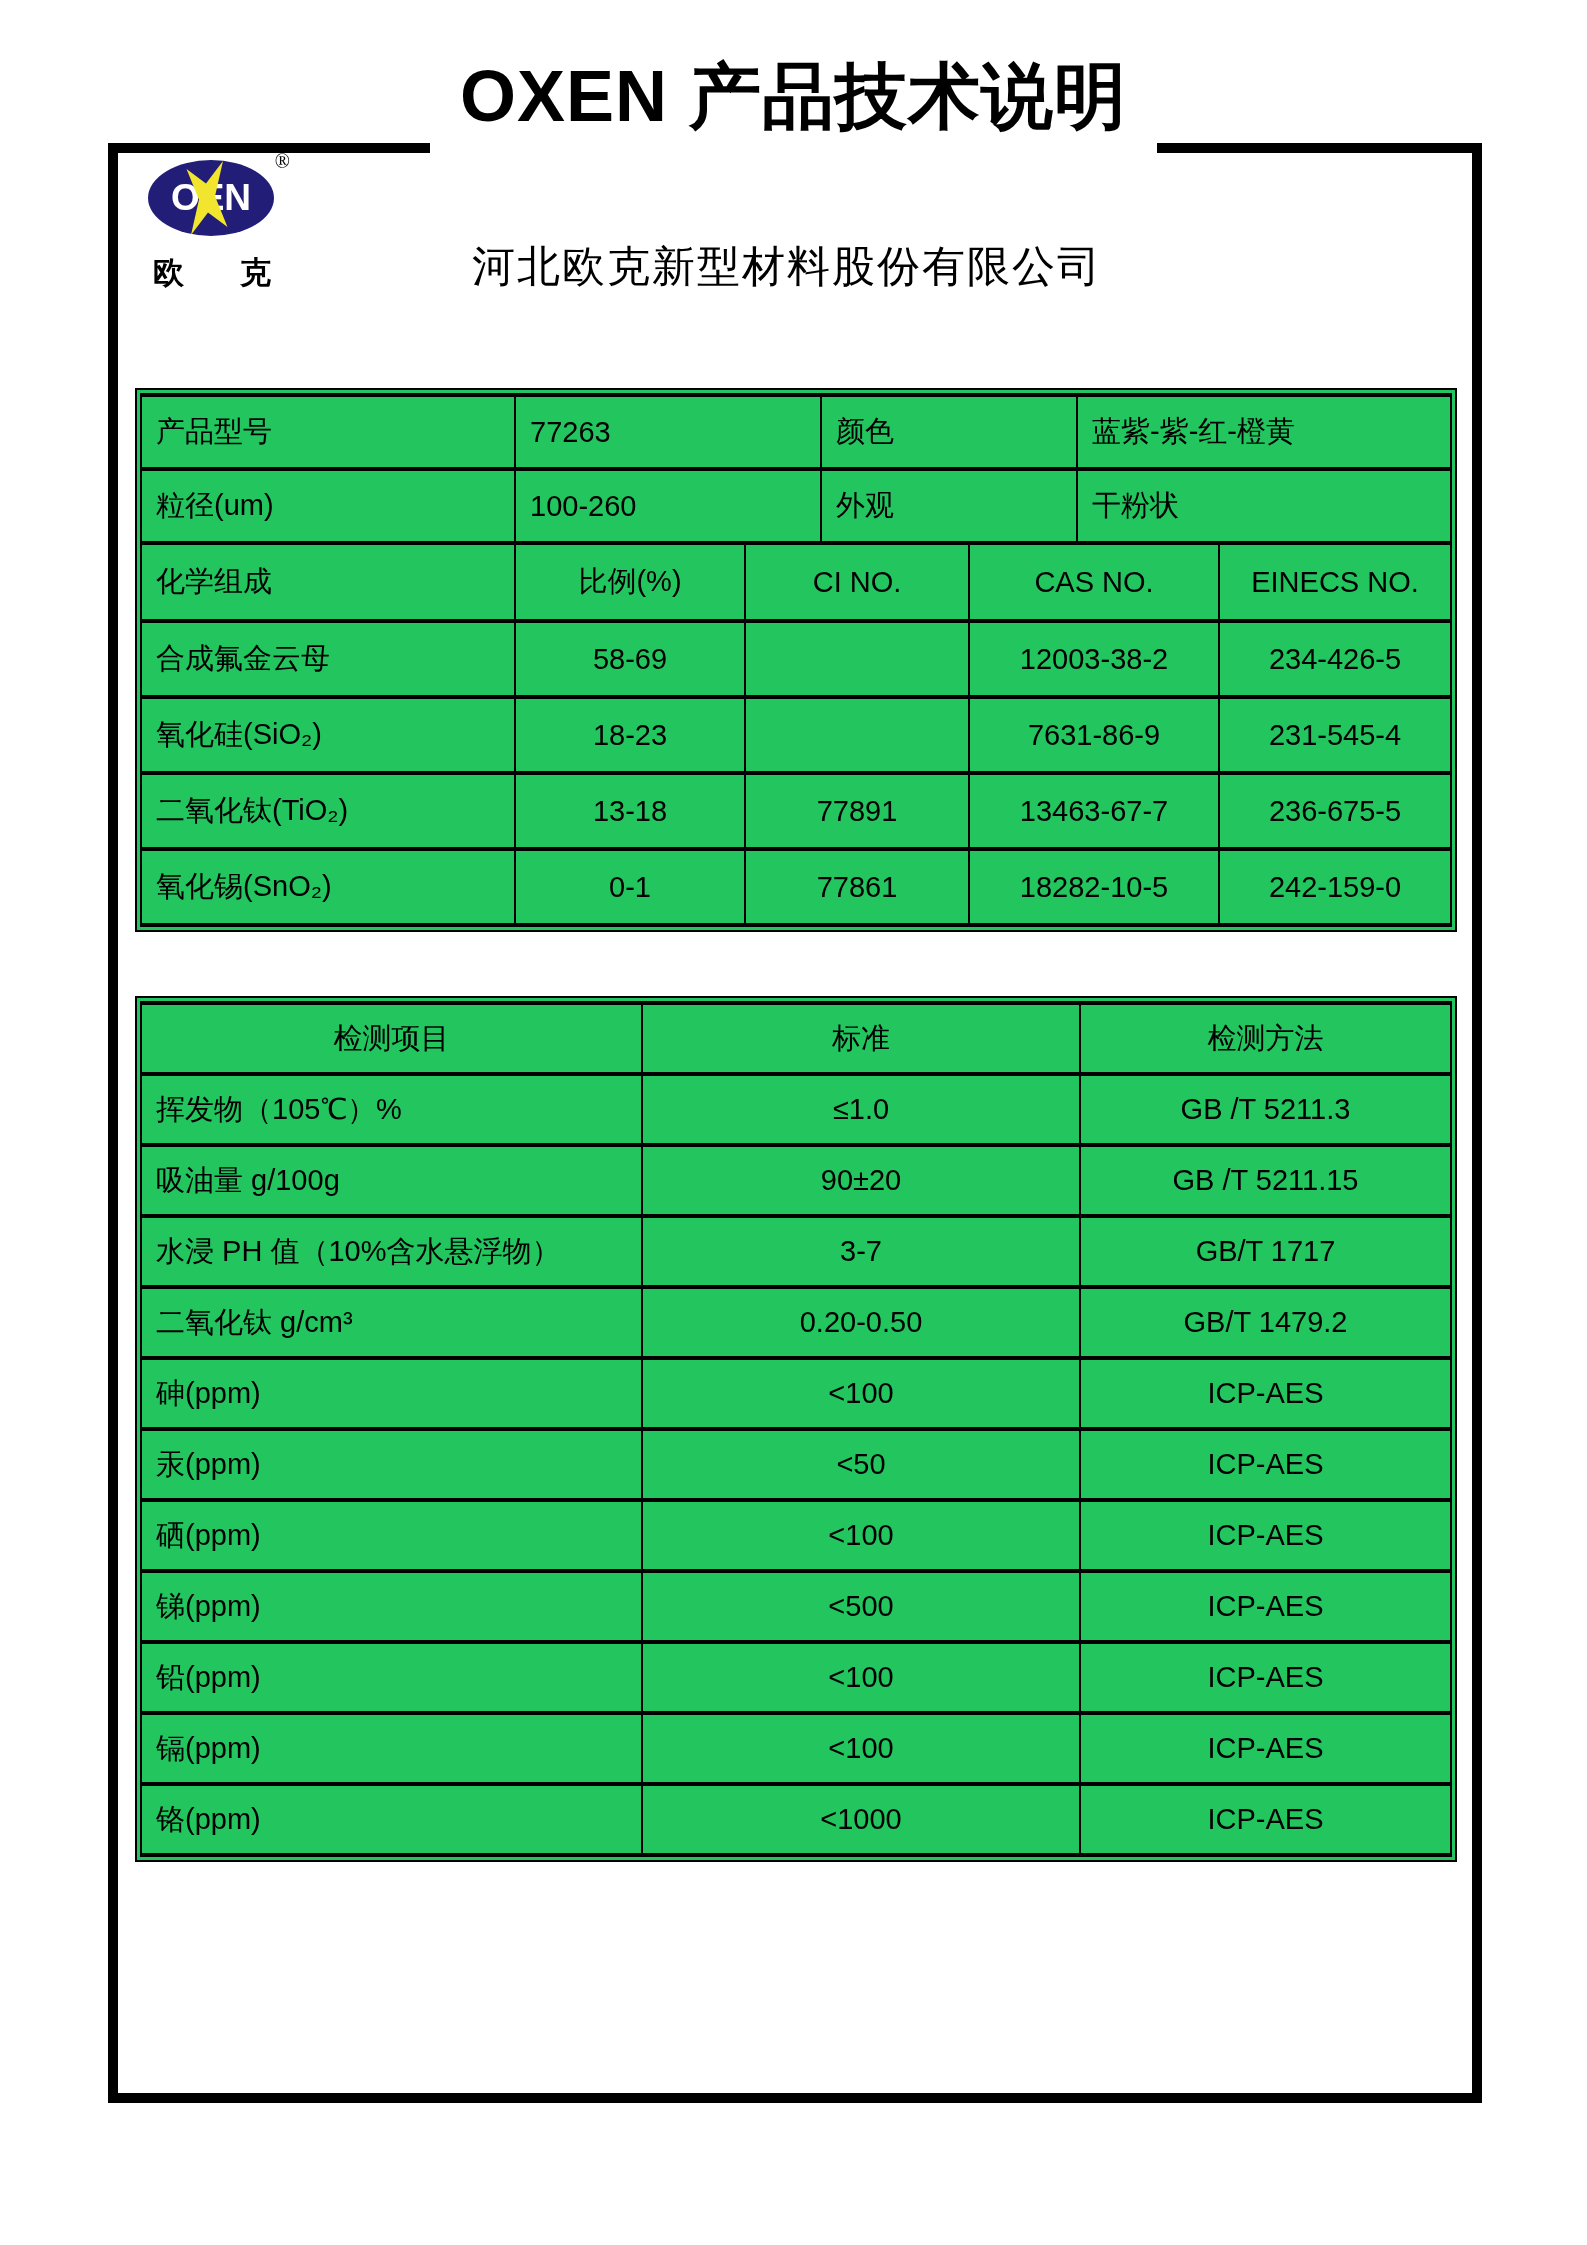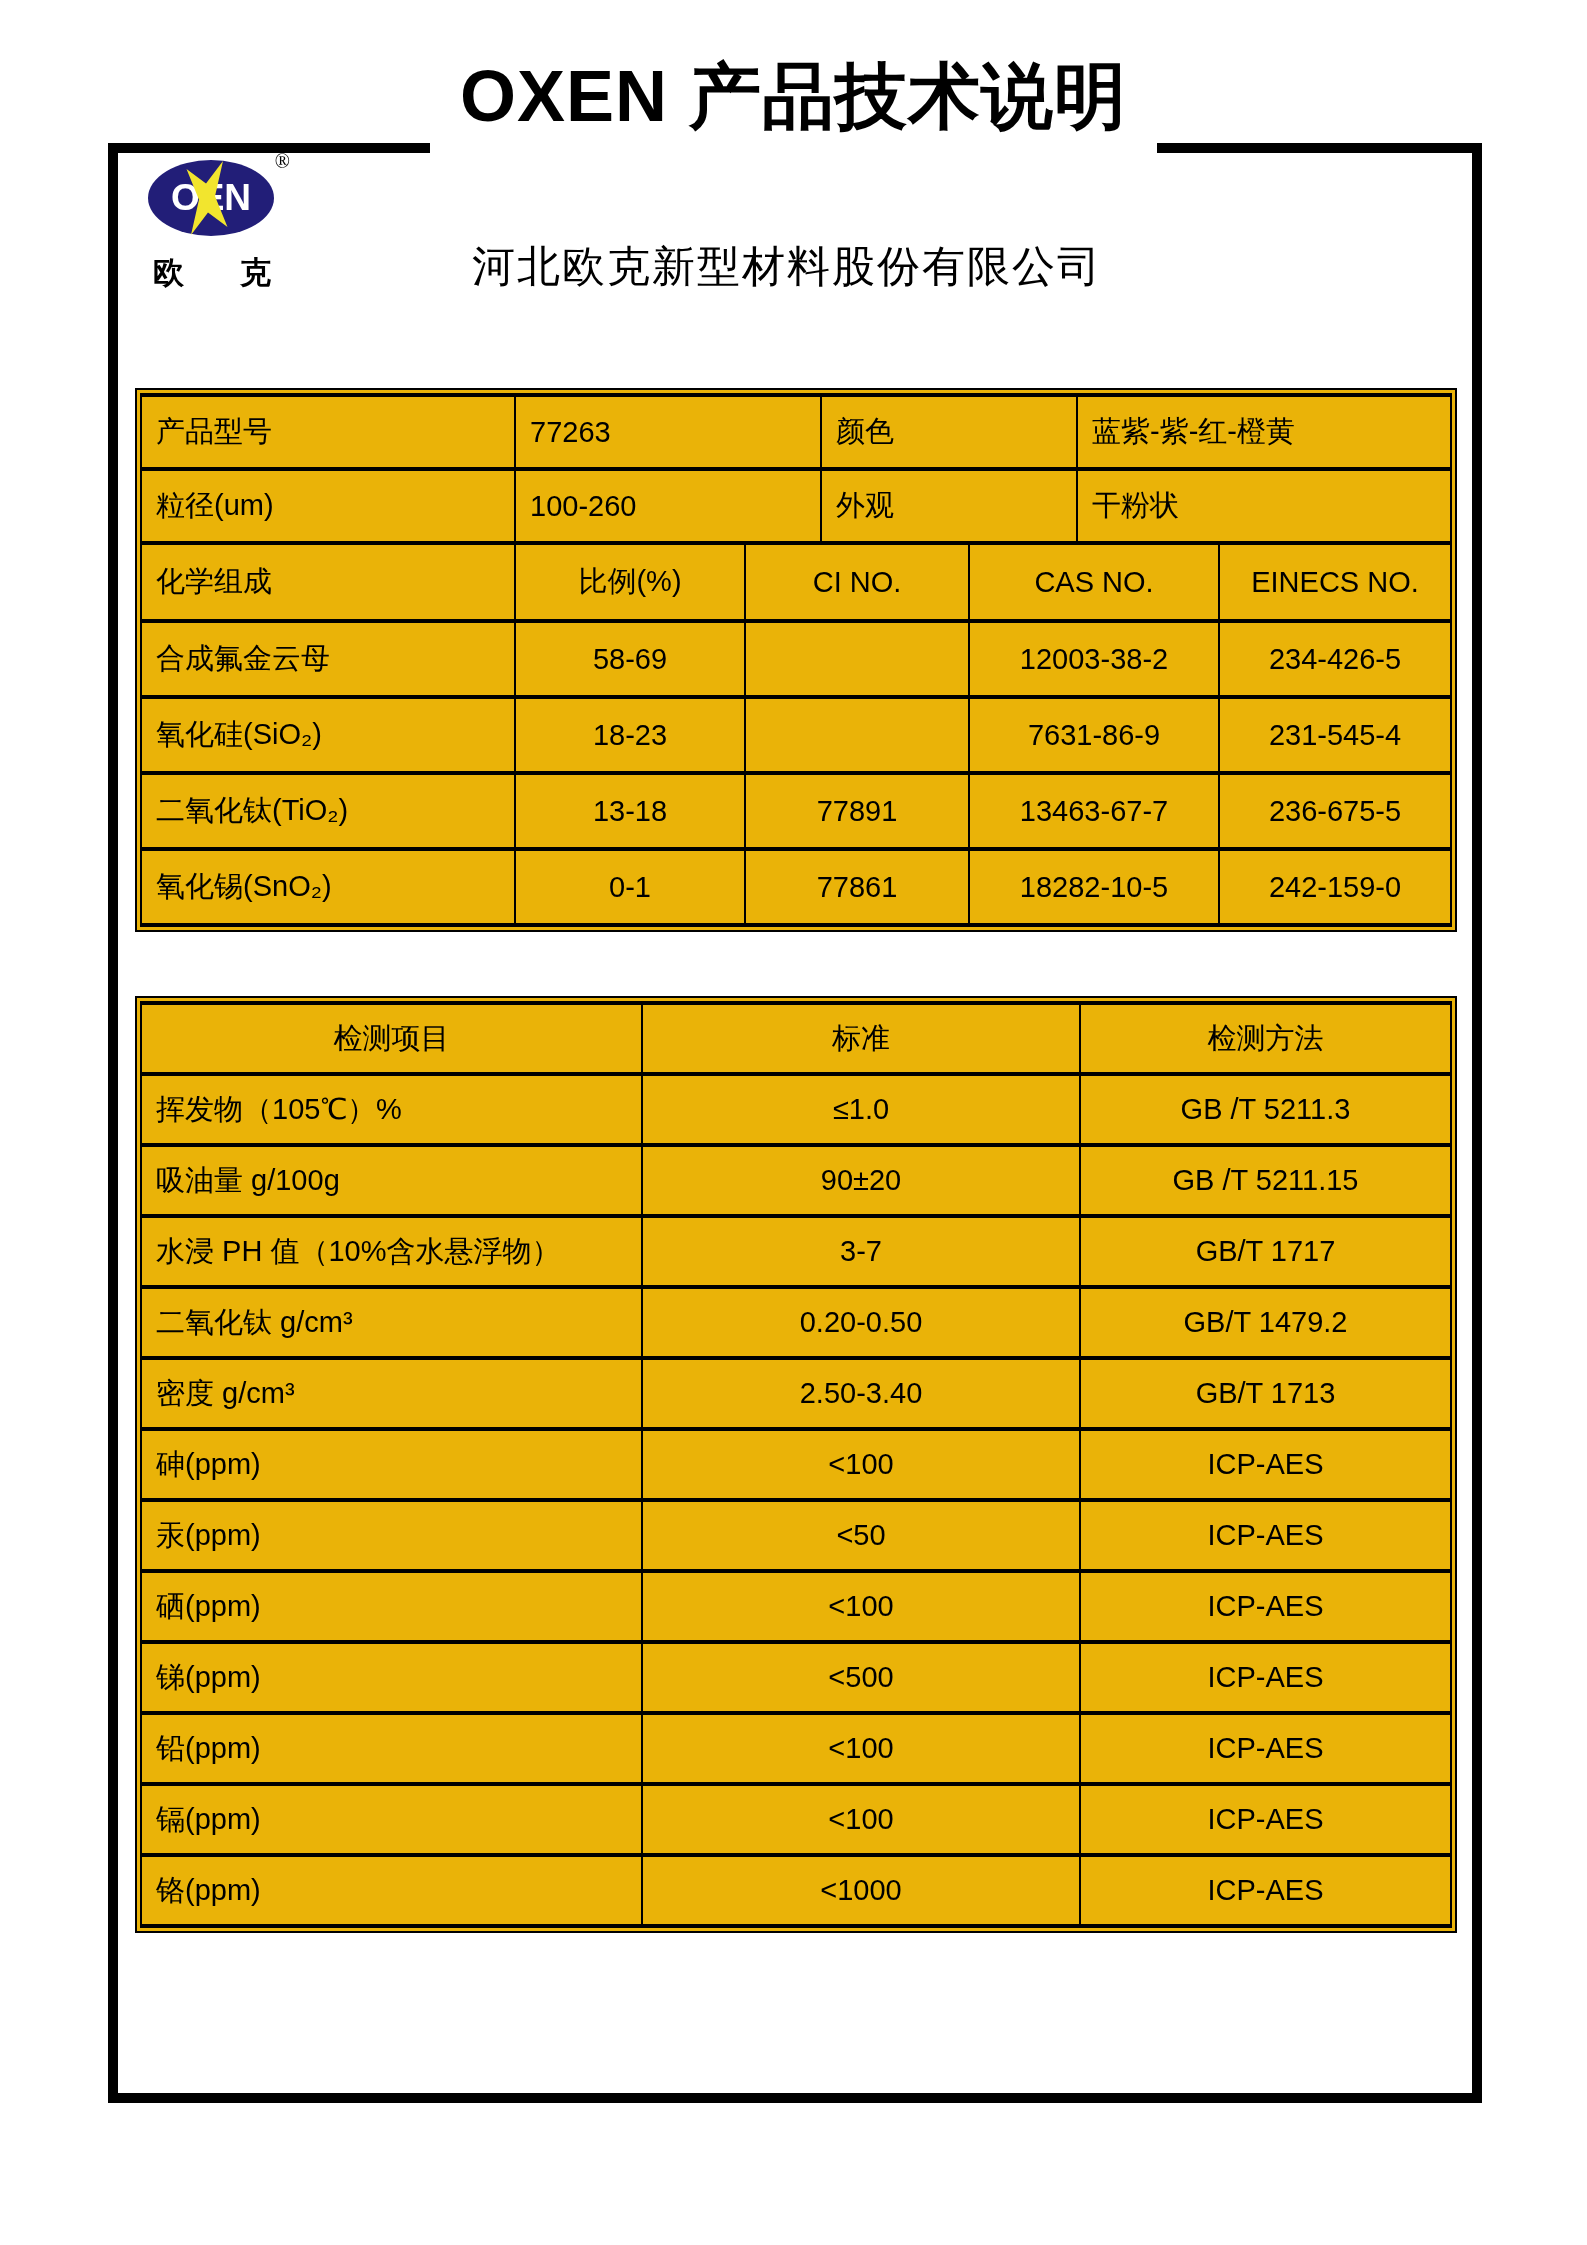--- a/index.html
+++ b/index.html
@@ -37,21 +37,21 @@
   .company {
     position:absolute; left:440px; top:238px; font-size:43px; letter-spacing:2px;
     font-family:"Liberation Serif", serif; z-index:2;margin-left:32px;
   }
   .addr {
     position:absolute; right:170px; top:326px; text-align:right;
     font-family:"Liberation Serif", serif; font-size:25px; line-height:33px;
     white-space:pre; z-index:2;
   }
   
-  .tblwrap { position:absolute; left:135px; border:2px solid #000; padding:3px; background:#eab308; z-index:2; }
+  .tblwrap { position:absolute; left:135px; border:2px solid #000; padding:3px; background:#22c55e; z-index:2; }
   #wrapAB { top:388px; }
   #wrapC  { top:996px; }
   table { border-collapse:collapse; table-layout:fixed; width:1310px; }
   td {
     border:solid #000; border-width:4px 2px;
     font-size:29px; vertical-align:middle; overflow:hidden;
     font-family:"Liberation Sans", sans-serif;
   }
   #tableB tr:first-child td { border-top-width:0;margin-top:24px; }
   #tableA td { height:74px; }
@@ -191,25 +191,20 @@
         <td class="l">水浸 PH 值（10%含水悬浮物）</td>
         <td class="c">3-7</td>
         <td class="c">GB/T 1717</td>
       </tr>
       <tr>
         <td class="l">二氧化钛 g/cm³</td>
         <td class="c">0.20-0.50</td>
         <td class="c">GB/T 1479.2</td>
       </tr>
       <tr>
-        <td class="l">密度 g/cm³</td>
-        <td class="c">2.50-3.40</td>
-        <td class="c">GB/T 1713</td>
-      </tr>
-      <tr>
         <td class="l">砷(ppm)</td>
         <td class="c">&lt;100</td>
         <td class="c">ICP-AES</td>
       </tr>
       <tr>
         <td class="l">汞(ppm)</td>
         <td class="c">&lt;50</td>
         <td class="c">ICP-AES</td>
       </tr>
       <tr>

